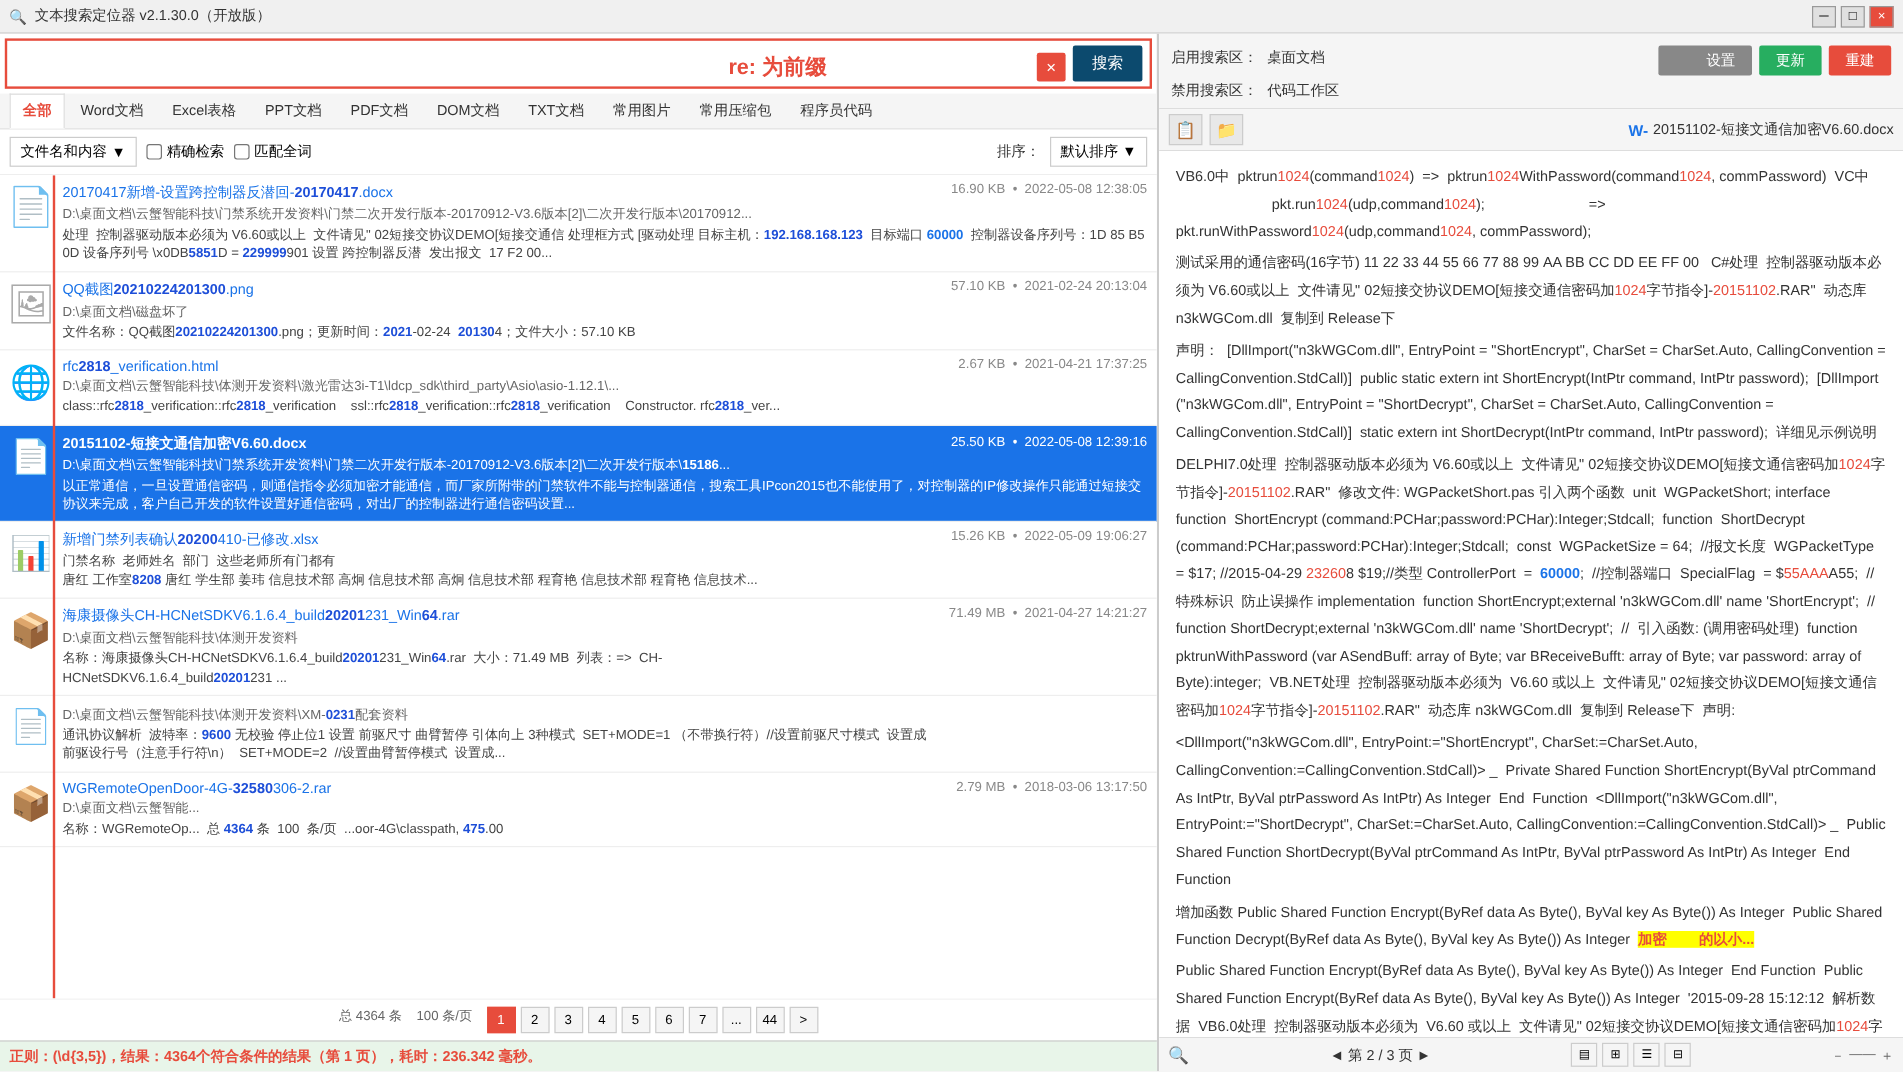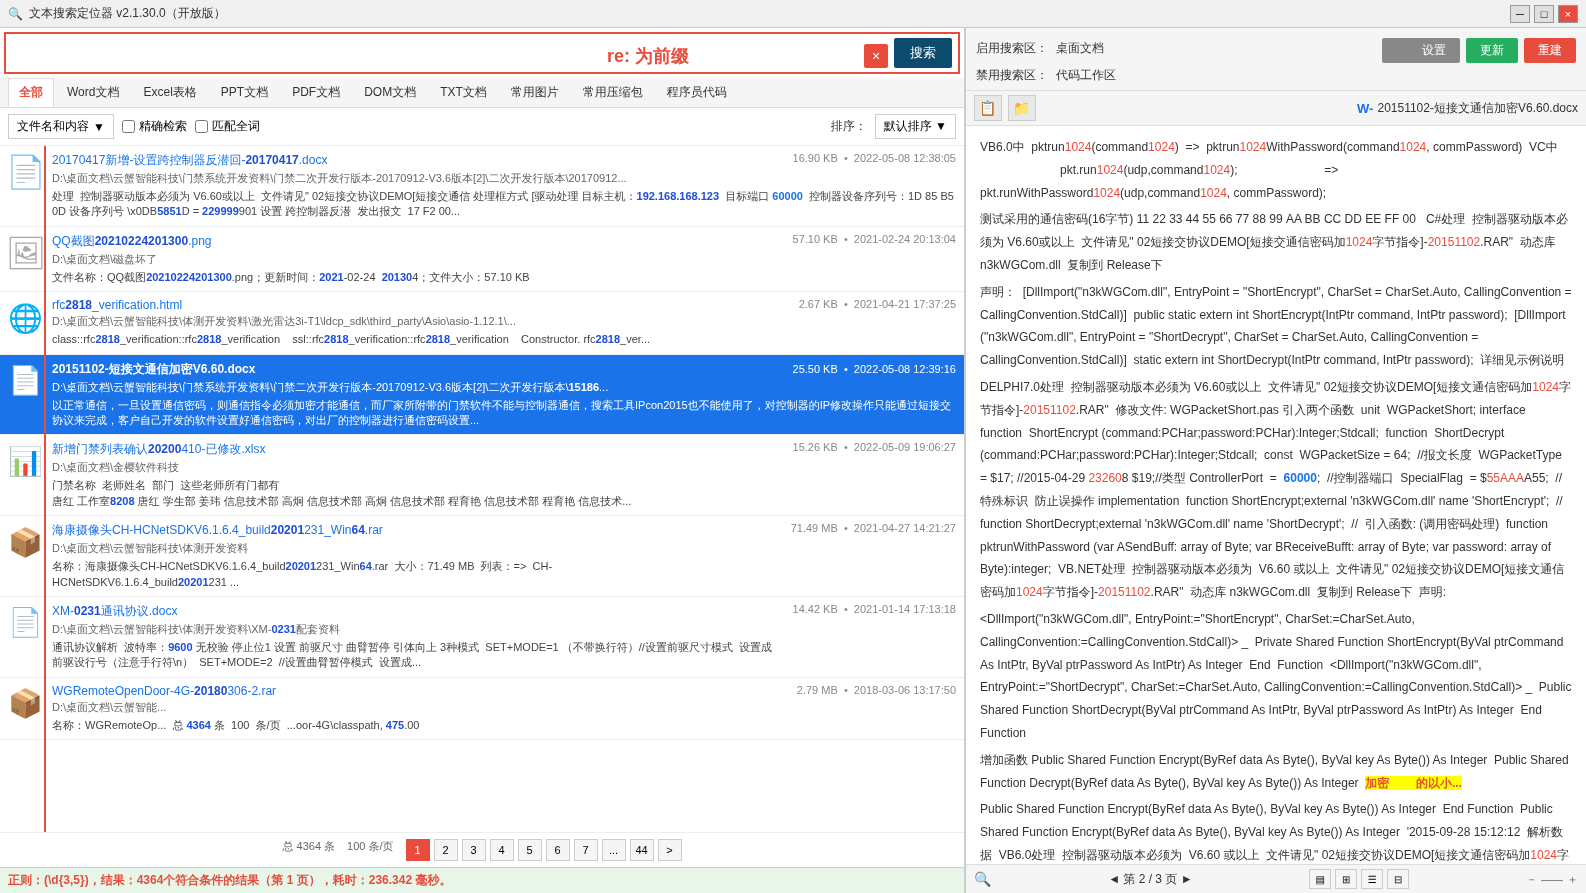--- a/index.html
+++ b/index.html
@@ -204,21 +204,20 @@
 
         <div class="result-item">
           <div class="file-icon" style="font-size:28px; color:#27ae60;">📊</div>
           <div class="file-content">
             <div>
               <span style="color:#1a73e8; font-size:12px; cursor:pointer;">
                 新增门禁列表确认<span class="highlight">20200</span>410-已修改.xlsx
               </span>
               <span class="file-meta" style="float:right;">15.26 KB &nbsp;• &nbsp;2022-05-09 19:06:27</span>
             </div>
-            <div class="file-path">D:\桌面文档\金樱软件科技</div>
             <div class="file-preview">门禁名称&nbsp; 老师姓名&nbsp; 部门&nbsp; 这些老师所有门都有<br>唐红 工作室<span class="highlight">8208</span> 唐红 学生部 姜玮 信息技术部 高炯 信息技术部 高炯 信息技术部 程育艳 信息技术部 程育艳 信息技术...</div>
           </div>
         </div>
 
         <div class="result-item">
           <div class="file-icon" style="font-size:28px; color:#3498db;">📦</div>
           <div class="file-content">
             <div>
               <span style="color:#1a73e8; font-size:12px; cursor:pointer;">
                 海康摄像头CH-HCNetSDKV6.1.6.4_build<span class="highlight">20201</span>231_Win<span class="highlight">64</span>.rar
@@ -226,37 +225,31 @@
               <span class="file-meta" style="float:right;">71.49 MB &nbsp;• &nbsp;2021-04-27 14:21:27</span>
             </div>
             <div class="file-path">D:\桌面文档\云蟹智能科技\体测开发资料</div>
             <div class="file-preview">名称：海康摄像头CH-HCNetSDKV6.1.6.4_build<span class="highlight">20201</span>231_Win<span class="highlight">64</span>.rar&nbsp; 大小：71.49 MB&nbsp; 列表：=&gt;&nbsp; CH-<br>HCNetSDKV6.1.6.4_build<span class="highlight">20201</span>231 ...</div>
           </div>
         </div>
 
         <div class="result-item">
           <div class="file-icon" style="font-size:28px;">📄</div>
           <div class="file-content">
-            <div>
-              <span style="color:#1a73e8; font-size:12px; cursor:pointer;">
-                XM-<span class="highlight">0231</span>通讯协议.docx
-              </span>
-              <span class="file-meta" style="float:right;">14.42 KB &nbsp;• &nbsp;2021-01-14 17:13:18</span>
-            </div>
             <div class="file-path">D:\桌面文档\云蟹智能科技\体测开发资料\XM-<span class="highlight">0231</span>配套资料</div>
             <div class="file-preview">通讯协议解析&nbsp; 波特率：<span class="highlight">9600</span> 无校验 停止位1 设置 前驱尺寸 曲臂暂停 引体向上 3种模式&nbsp; SET+MODE=1 （不带换行符）//设置前驱尺寸模式&nbsp; 设置成<br>前驱设行号（注意手行符\n）&nbsp; SET+MODE=2&nbsp; //设置曲臂暂停模式&nbsp; 设置成...</div>
           </div>
         </div>
 
         <div class="result-item">
           <div class="file-icon" style="font-size:28px; color:#3498db;">📦</div>
           <div class="file-content">
             <div>
               <span style="color:#1a73e8; font-size:12px; cursor:pointer;">
-                WGRemoteOpenDoor-4G-<span class="highlight">20180</span>306-2.rar
+                WGRemoteOpenDoor-4G-<span class="highlight">32580</span>306-2.rar
               </span>
               <span class="file-meta" style="float:right;">2.79 MB &nbsp;• &nbsp;2018-03-06 13:17:50</span>
             </div>
             <div class="file-path">D:\桌面文档\云蟹智能...</div>
             <div class="file-preview">名称：WGRemoteOp...&nbsp; 总 <span class="highlight">4364</span> 条&nbsp; 100&nbsp; 条/页&nbsp; ...oor-4G\classpath, <span class="highlight">475</span>.00</div>
           </div>
         </div>
 
       </div>
 

